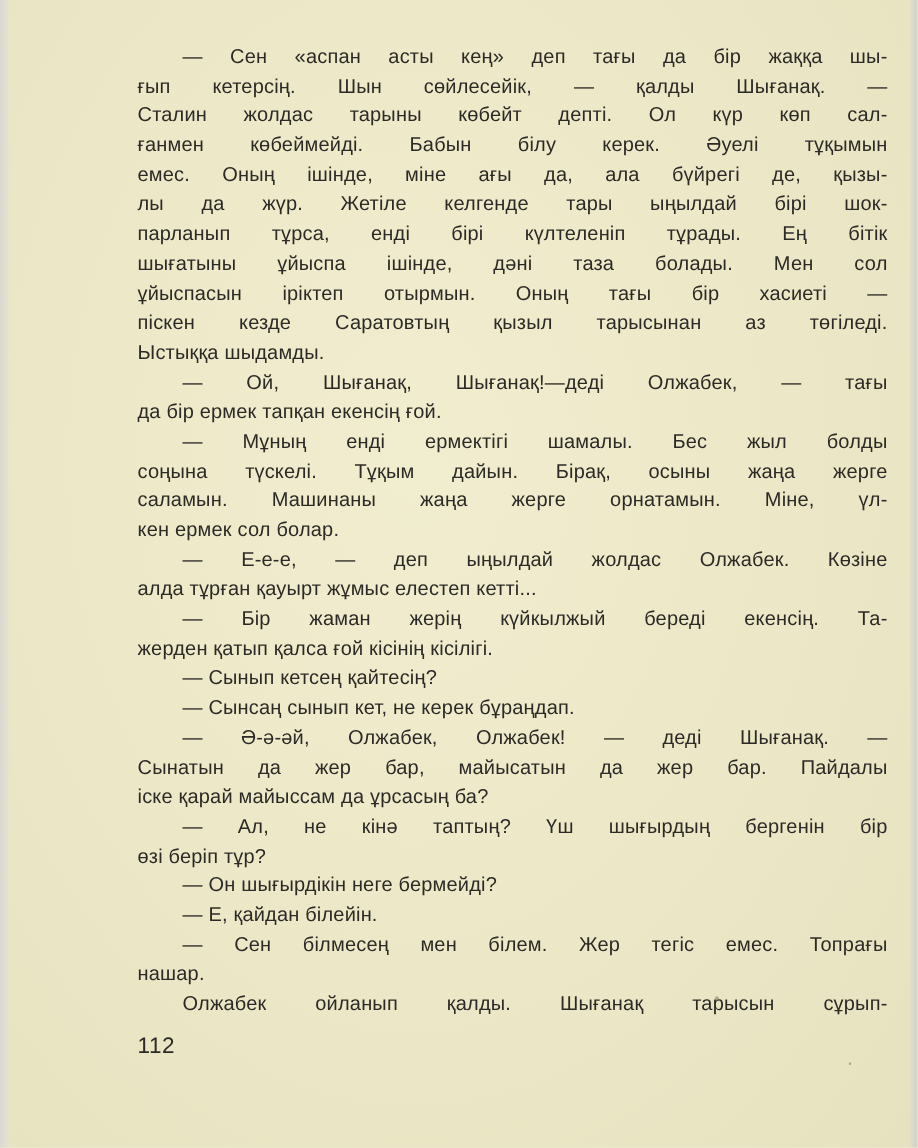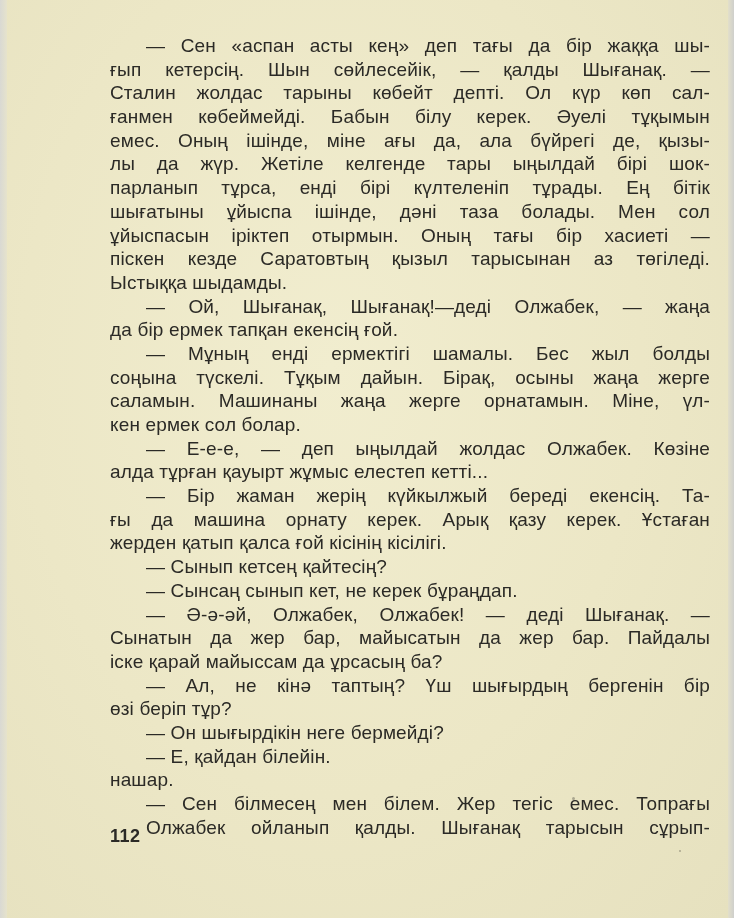--- a/index.html
+++ b/index.html
@@ -32,39 +32,39 @@
       width: 721px; height: 918px;
       background: radial-gradient(ellipse at 45% 40%, #f1edcf 0%, #ece7c6 55%, #e6e1bf 100%);
     }
     .text-block {
       position: absolute;
       left: 110px;
       top: 34px;
       width: 600px;
       color: #2b2a26;
       font-family: "Liberation Sans", sans-serif;
-      font-size: 19px;
+      font-size: 16px;
       line-height: 23.7px;
       letter-spacing: 0.15px;
     }
     .line {
       display: block;
       white-space: nowrap;
       text-align: justify;
       text-align-last: justify;
       height: 23.7px;
     }
     .line.indent { padding-left: 36px; }
     .line.short { text-align-last: left; }
     .page-number {
       position: absolute;
       left: 110px;
       top: 826px;
       font-family: "Liberation Sans", sans-serif;
-      font-weight: bold;
+      font-weight: normal;
       font-size: 18px;
       color: #2b2a26;
       letter-spacing: 0.5px;
     }
     .speck {
       position: absolute;
       width: 3px; height: 3px;
       border-radius: 50%;
       background: #8f8b78;
       opacity: 0.7;
@@ -86,38 +86,37 @@
     <span class="line">ғып   кетерсің.   Шын   сөйлесейік, — қалды   Шығанақ. —</span>
     <span class="line">Сталин жолдас тарыны  көбейт депті. Ол күр көп сал-</span>
     <span class="line">ғанмен көбеймейді. Бабын білу керек.  Әуелі тұқымын</span>
     <span class="line">емес. Оның ішінде, міне ағы да, ала бүйрегі де,  қызы-</span>
     <span class="line">лы да жүр. Жетіле келгенде тары ыңылдай  бірі шок-</span>
     <span class="line">парланып тұрса, енді бірі  күлтеленіп тұрады. Ең бітік</span>
     <span class="line">шығатыны ұйыспа ішінде, дәні таза  болады.  Мен сол</span>
     <span class="line">ұйыспасын іріктеп отырмын. Оның тағы бір хасиеті —</span>
     <span class="line">піскен кезде Саратовтың қызыл тарысынан аз төгіледі.</span>
     <span class="line short">Ыстыққа шыдамды.</span>
-    <span class="line indent">—  Ой, Шығанақ, Шығанақ!—деді Олжабек, — жаңа</span>
+    <span class="line indent">—  Ой, Шығанақ, Шығанақ!—деді Олжабек, — тағы</span>
     <span class="line short">да бір ермек тапқан екенсің ғой.</span>
     <span class="line indent">— Мұның енді ермектігі шамалы. Бес  жыл  болды</span>
     <span class="line">соңына түскелі. Тұқым дайын. Бірақ, осыны жаңа жерге</span>
     <span class="line">саламын. Машинаны жаңа жерге орнатамын. Міне, үл-</span>
     <span class="line short">кен ермек сол болар.</span>
     <span class="line indent">— Е-е-е, — деп ыңылдай  жолдас Олжабек. Көзіне</span>
     <span class="line short">алда тұрған қауырт жұмыс елестеп кетті...</span>
     <span class="line indent">— Бір жаман жерің күйкылжый береді екенсің. Та-</span>
-    <span class="line">ғы да машина орнату керек. Арық қазу керек. Ұстаған</span>
     <span class="line short">жерден қатып қалса ғой кісінің кісілігі.</span>
     <span class="line indent short">— Сынып кетсең қайтесің?</span>
     <span class="line indent short">— Сынсаң сынып кет, не керек бұраңдап.</span>
     <span class="line indent">— Ә-ә-әй, Олжабек,  Олжабек! — деді  Шығанақ. —</span>
     <span class="line">Сынатын да жер бар, майысатын да жер бар. Пайдалы</span>
     <span class="line short">іске қарай майыссам да ұрсасың ба?</span>
     <span class="line indent">— Ал, не кінә таптың? Үш  шығырдың бергенін бір</span>
     <span class="line short">өзі беріп тұр?</span>
     <span class="line indent short">— Он шығырдікін неге бермейді?</span>
     <span class="line indent short">— Е, қайдан білейін.</span>
+    <span class="line indent">— Сен білмесең мен білем. Жер тегіс емес. Топрағы</span>
     <span class="line short">нашар.</span>
-    <span class="line indent">— Сен білмесең мен білем. Жер тегіс емес. Топрағы</span>
     <span class="line indent">Олжабек ойланып қалды. Шығанақ тарысын сұрып-</span>
   </div>
 
 <div class="page-number">112</div>
 
 </body></html>

